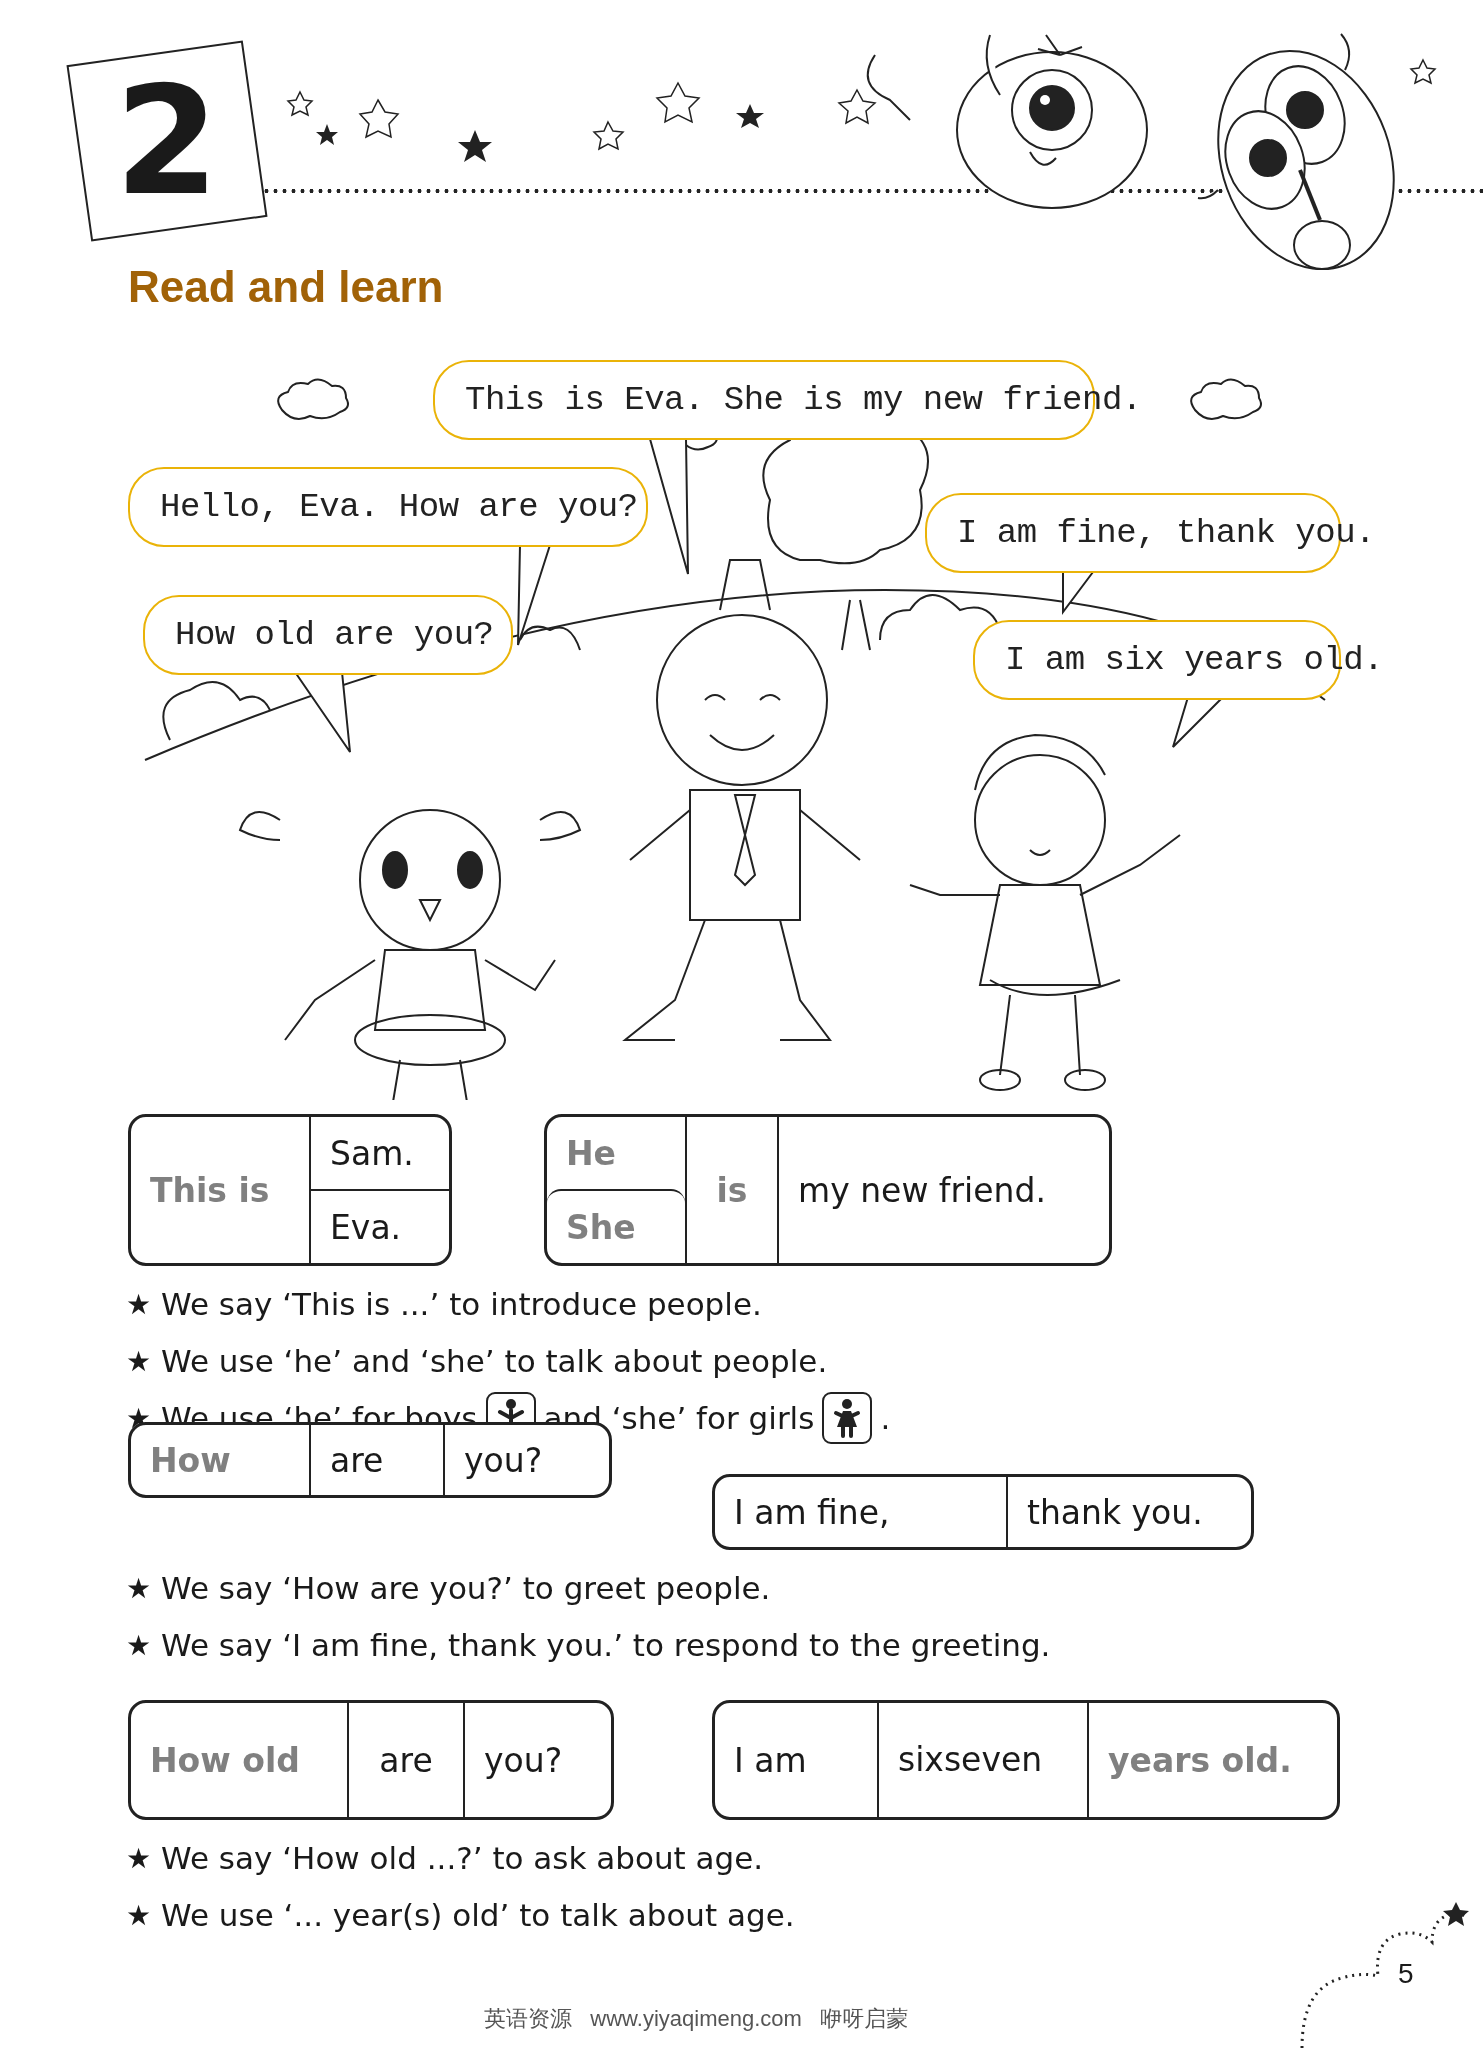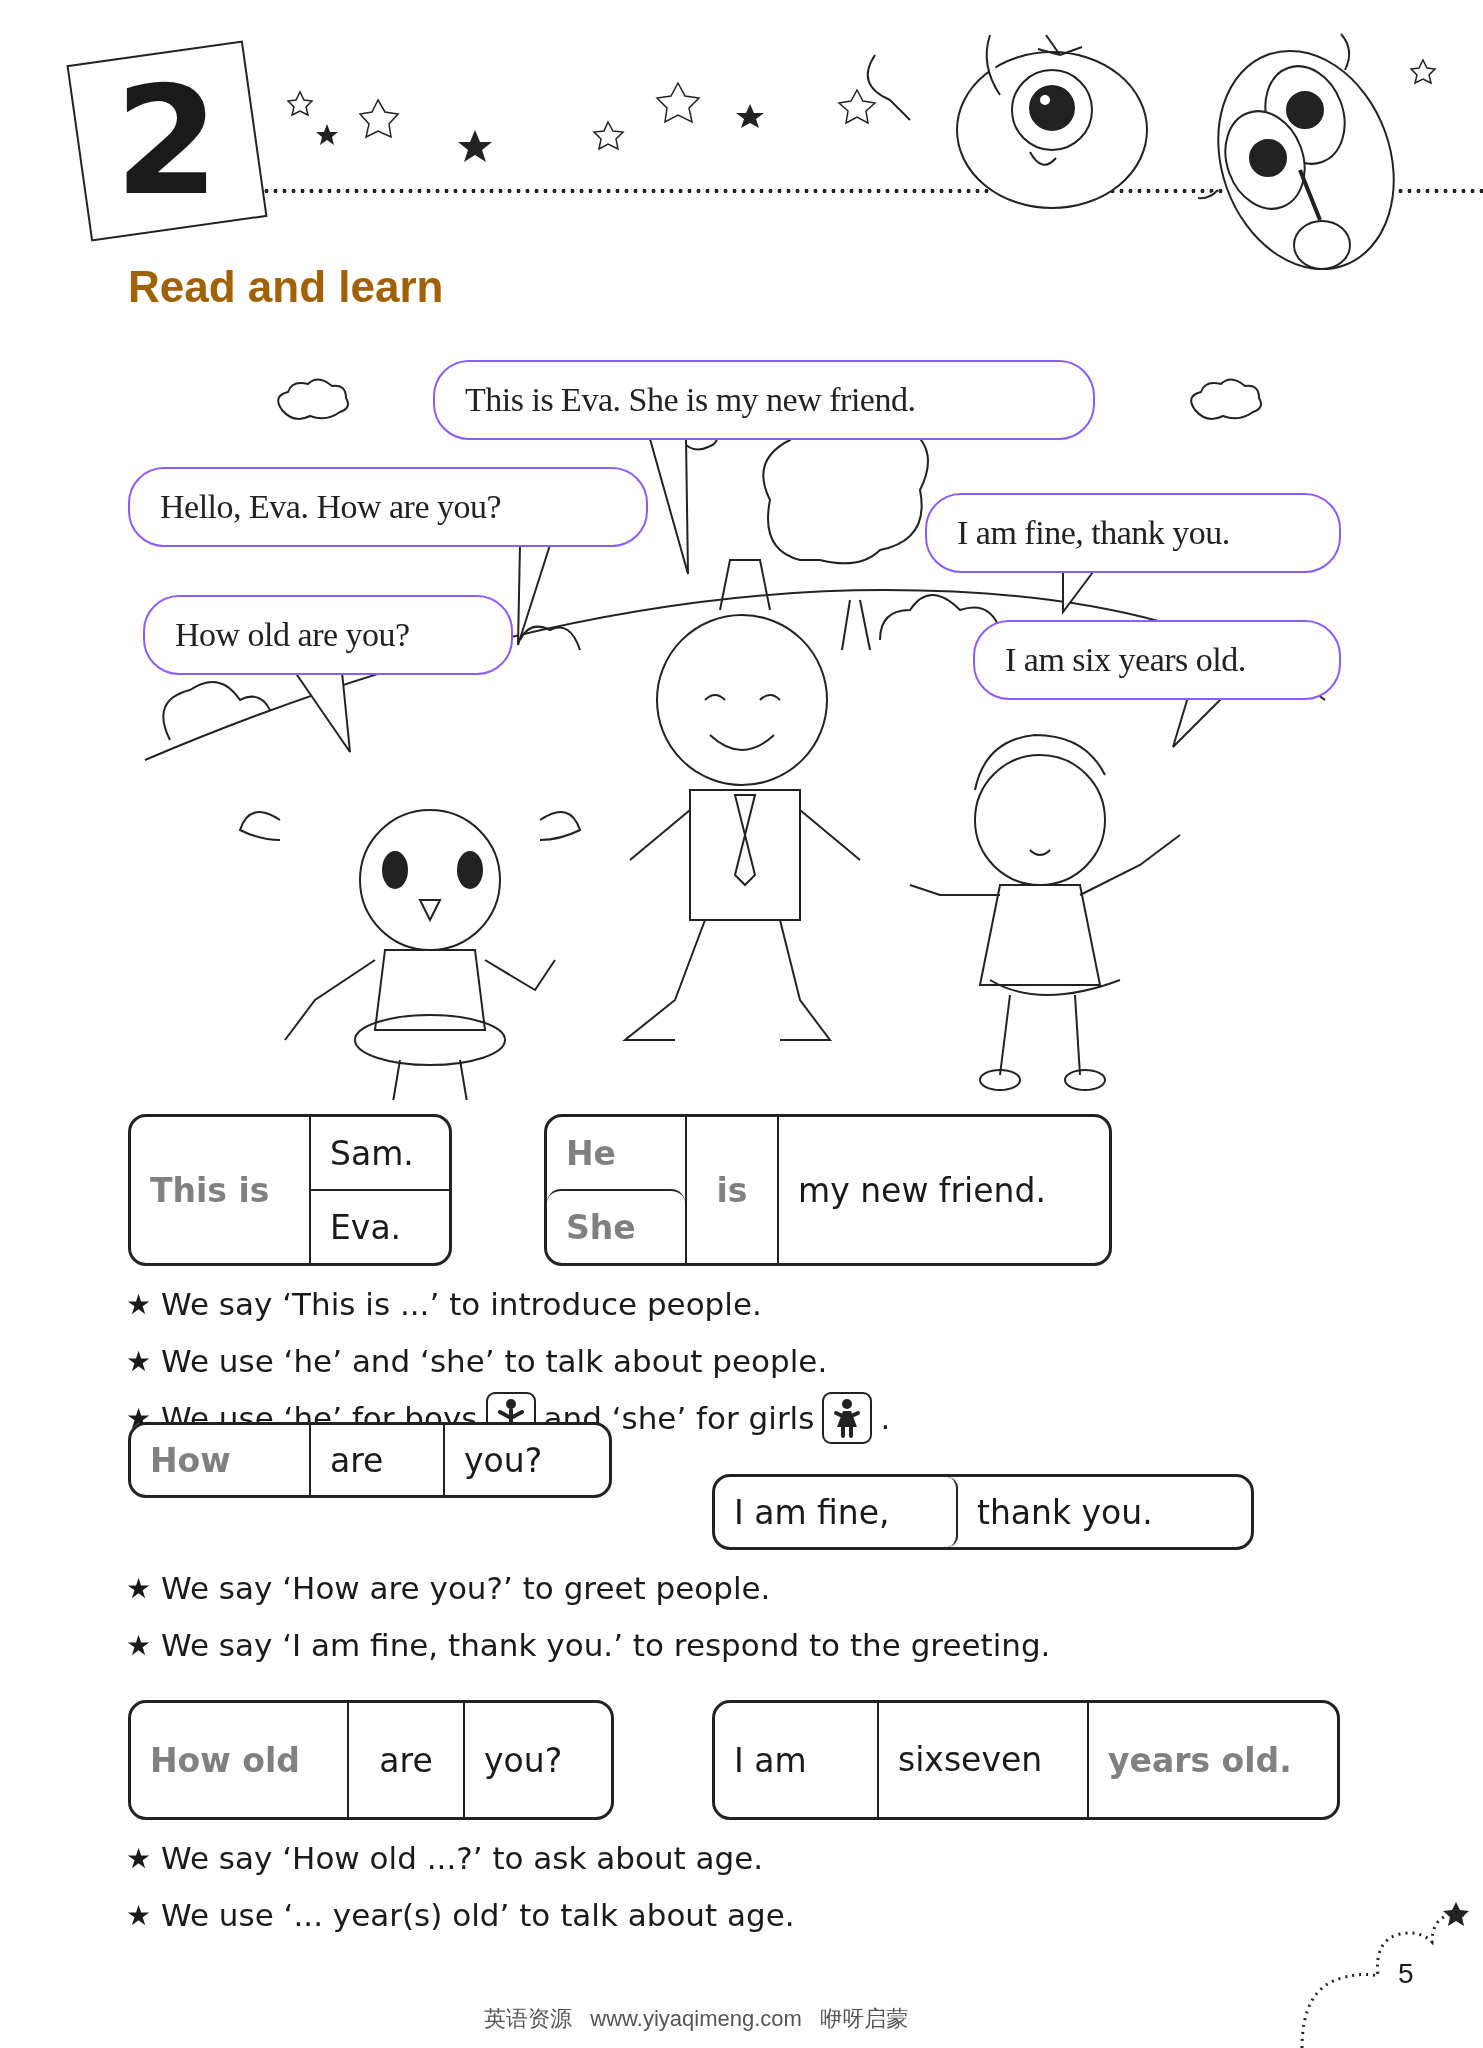--- a/index.html
+++ b/index.html
@@ -16,22 +16,22 @@
   .dotline { position: absolute; left: 262px; top: 188px; width: 1221px; height: 6px;
     background-image: radial-gradient(circle, #222 1.8px, transparent 2.2px);
     background-size: 9px 6px; background-repeat: repeat-x; }
   .header-svg { position: absolute; left: 0; top: 0; width: 1483px; height: 290px; }
 
   .section-title { position: absolute; left: 128px; top: 262px;
     font-family: "Liberation Sans", sans-serif; font-weight: bold; font-size: 44px; color: #a16207; }
 
   
   .scene-svg { position: absolute; left: 0; top: 340px; width: 1483px; height: 760px; }
-  .bubble { position: absolute; border: 2px solid #8b5cf6; border-radius: 36px; background: #fff;
-    font-family: Liberation Serif, serif; font-size: 34px; color: #222; font-weight: normal;
+  .bubble { position: absolute; border: 2px solid #eab308; border-radius: 36px; background: #fff;
+    font-family: Liberation Mono, monospace; font-size: 34px; color: #222; font-weight: normal;
     display: flex; align-items: center; padding: 0 30px; white-space: nowrap; letter-spacing: -0.5px; }
 
   
   .gtable { position: absolute; border: 3px solid #222; border-radius: 18px; display: flex; overflow: hidden; background: #fff; }
   .gcol { display: flex; flex-direction: column; border-right: 2px solid #222; }
   .gcol:last-child { border-right: none; }
   .gcell { flex: 1; display: flex; align-items: center; padding: 0 19px;
     font-family: "DejaVu Sans", sans-serif; font-size: 33px; color: #1a1a1a; }
   .gcell.split + .gcell.split { border-top: 2px solid #222; }
   .gcell.grey { color: #808080; font-weight: bold; border-radius: 14px; }
@@ -222,21 +222,21 @@
     </div>
   <div class="gcol" style="width:134px;">
       <div class="gcell">are</div>
     </div>
   <div class="gcol" style="flex:1;">
       <div class="gcell">you?</div>
     </div>
 </div>
 
 <div class="gtable" style="left:712px; top:1474px; width:542px; height:76px;">
-  <div class="gcol" style="width:243px;border-radius:11px;">
+  <div class="gcol" style="width:293px;">
       <div class="gcell">I am fine,</div>
     </div>
   <div class="gcol" style="flex:1;">
       <div class="gcell">thank you.</div>
     </div>
 </div>
 
 <div class="note" style="top:1570px;">
   <span class="star">★</span>
   <span>We say ‘How are you?’ to greet people.</span>

